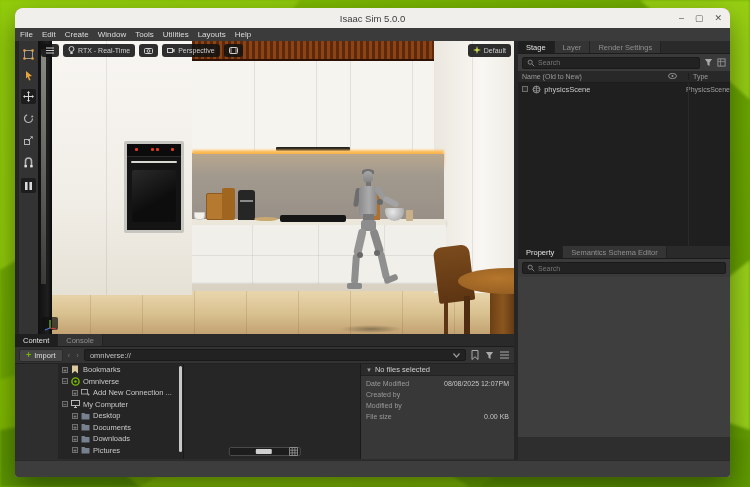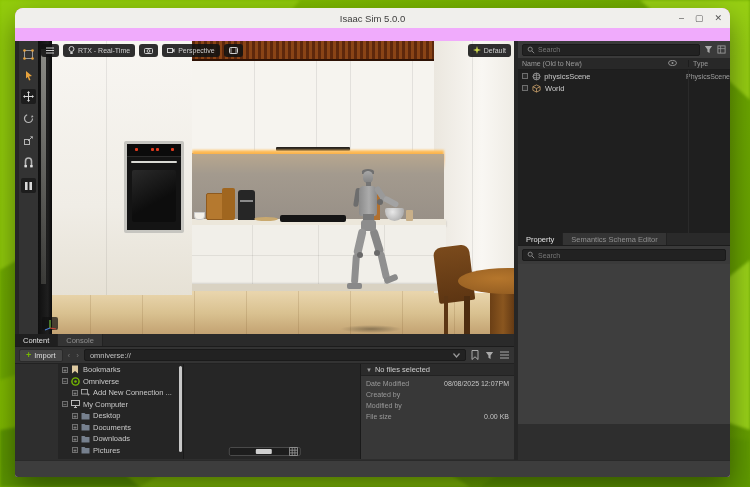--- a/index.html
+++ b/index.html
@@ -199,20 +199,30 @@
 
   <div class="titlebar">
     <span class="title">Isaac Sim 5.0.0</span>
     <div class="win-controls">
       <span>–</span>
       <span>▢</span>
       <span>✕</span>
     </div>
   </div>
 
+  <div class="menubar">
+    <span>File</span>
+    <span>Edit</span>
+    <span>Create</span>
+    <span>Window</span>
+    <span>Tools</span>
+    <span>Utilities</span>
+    <span>Layouts</span>
+    <span>Help</span>
+  </div>
 
   <div class="lefttools">
     <div class="rail"></div>
     <div class="tool" style="top:6px">
       <svg width="11" height="11" viewBox="0 0 11 11">
           <rect x="1.5" y="1.5" width="8" height="8" fill="none" stroke="#9a9a9a" stroke-width="1"></rect>
           <circle cx="1.5" cy="1.5" r="1.3" fill="#e8a33d"></circle>
           <circle cx="9.5" cy="1.5" r="1.3" fill="#e8a33d"></circle>
           <circle cx="1.5" cy="9.5" r="1.3" fill="#e8a33d"></circle>
           <circle cx="9.5" cy="9.5" r="1.3" fill="#e8a33d"></circle>
@@ -373,20 +383,25 @@
           <line x1="8" y1="10" x2="14" y2="11" stroke="#cf4b3a" stroke-width="1.2"></line>
           <line x1="8" y1="10" x2="3" y2="12" stroke="#4b7ccf" stroke-width="1.2"></line>
         </svg>
     </div>
   </div>
 
   <div class="vsplit"></div>
 
   <div class="rightpanel">
 
+    <div class="tabsrow">
+      <div class="tab active">Stage</div>
+      <div class="tab">Layer</div>
+      <div class="tab">Render Settings</div>
+    </div>
     <div class="searchrow">
       <div class="searchbox">
         <svg width="8" height="8" viewBox="0 0 10 10">
             <circle cx="4" cy="4" r="2.6" fill="none" stroke="#888" stroke-width="1.2"></circle>
             <line x1="6.2" y1="6.2" x2="9" y2="9" stroke="#888" stroke-width="1.2"></line>
           </svg>
         <input placeholder="Search" style="">
       </div>
       <svg width="9" height="9" viewBox="0 0 10 10">
           <path d="M1 1h8L6.2 5v4L3.8 7.5V5Z" fill="#aaa"></path>
@@ -412,30 +427,20 @@
         <div class="chk"></div>
         <div class="icon">
           <svg width="9" height="9" viewBox="0 0 10 10">
               <circle cx="5" cy="5" r="3.8" fill="none" stroke="#a9a9a9" stroke-width="0.9"></circle>
               <ellipse cx="5" cy="5" rx="3.8" ry="1.6" fill="none" stroke="#a9a9a9" stroke-width="0.7"></ellipse>
               <line x1="5" y1="1.2" x2="5" y2="8.8" stroke="#a9a9a9" stroke-width="0.7"></line>
             </svg>
         </div>
         <div class="nm">physicsScene</div>
         <div class="tp">PhysicsScene</div>
-      </div>
-      <div class="srow">
-        <div class="chk"></div>
-        <div class="icon">
-          <svg width="9" height="9" viewBox="0 0 10 10">
-              <path d="M5 1 L9 3 V7 L5 9 L1 7 V3 Z M1 3 L5 5 L9 3 M5 5 V9" fill="none" stroke="#c8a06a" stroke-width="0.9"></path>
-            </svg>
-        </div>
-        <div class="nm">World</div>
-        <div class="tp"></div>
       </div>
     </div>
 
     <div class="tabsrow">
       <div class="tab active">Property</div>
       <div class="tab">Semantics Schema Editor</div>
     </div>
     <div class="prop-search">
       <div class="searchbox">
         <svg width="8" height="8" viewBox="0 0 10 10">

